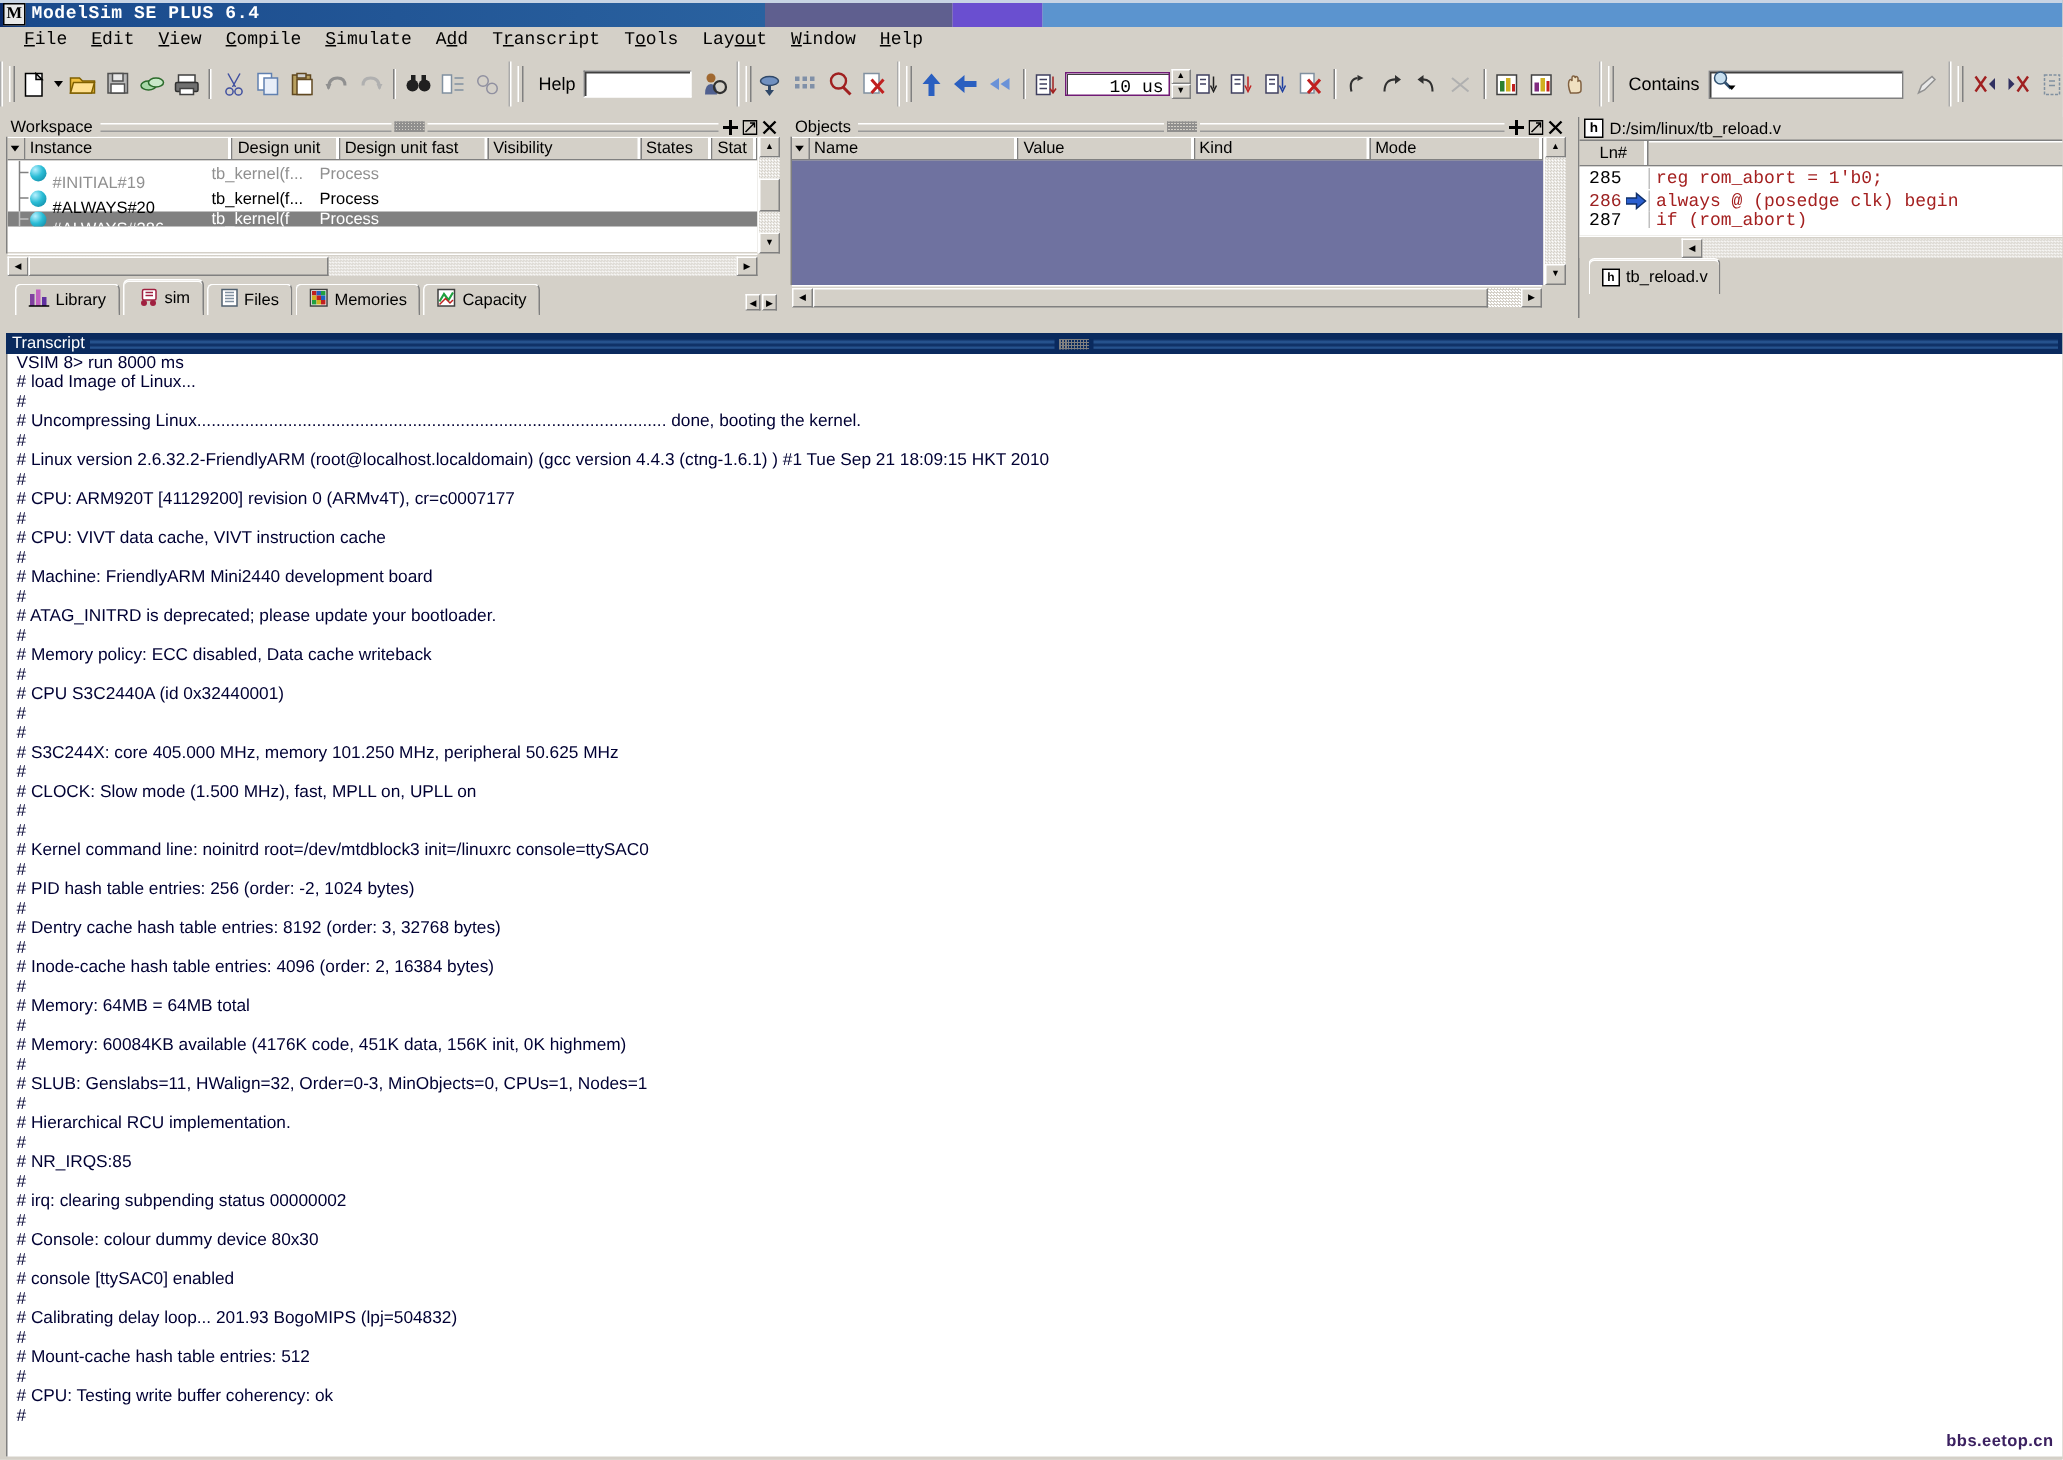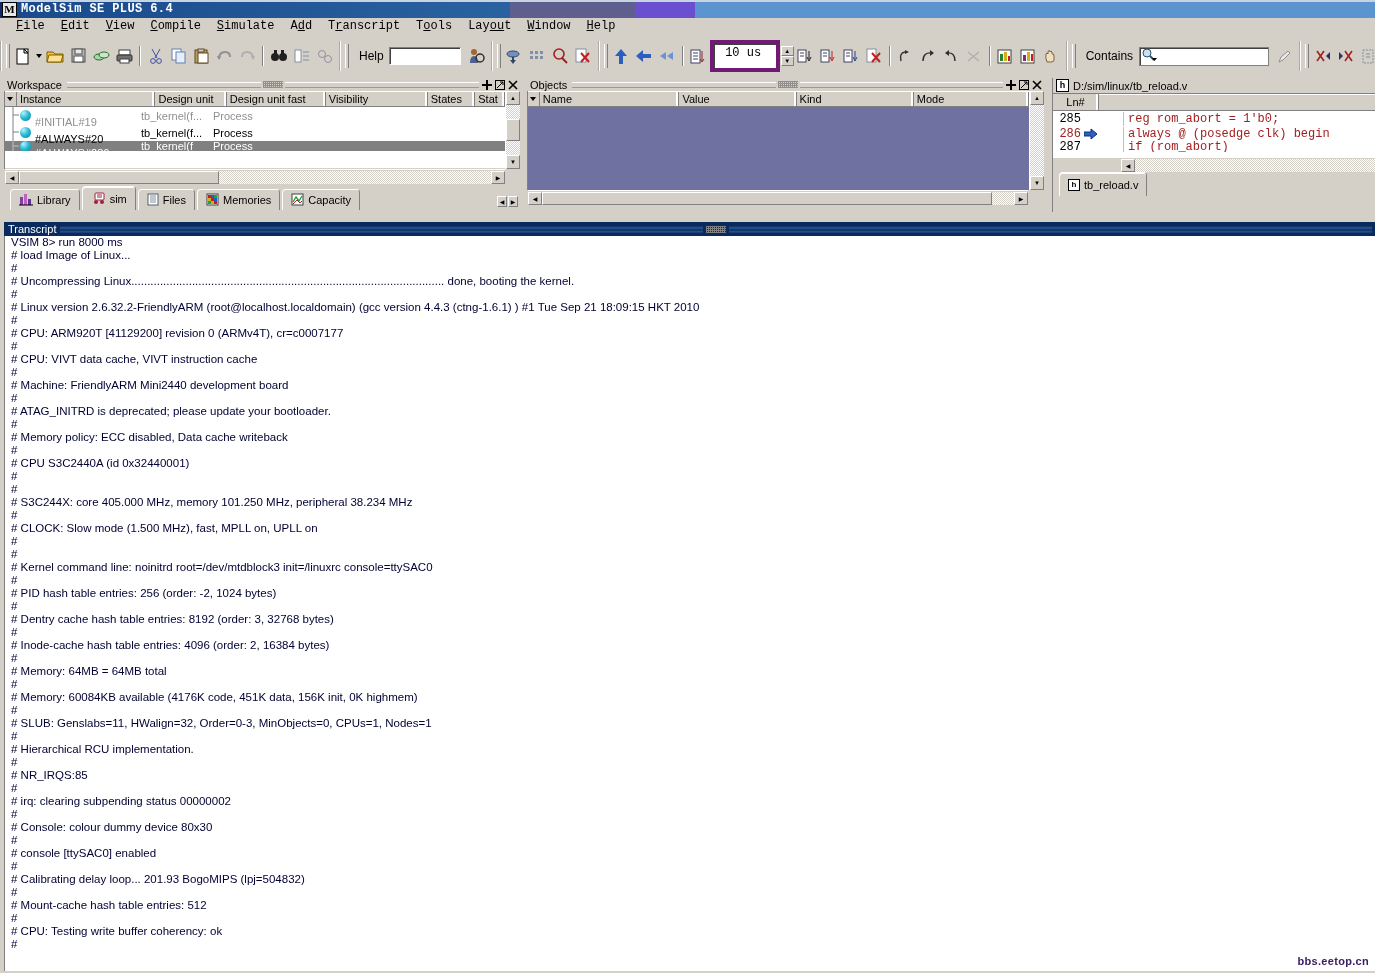--- a/index.html
+++ b/index.html
@@ -69,24 +69,24 @@
   }
   .ibtn svg { display: block; }
   .vsep { width: 2px; height: 20px; border-left: 1px solid #808080; border-right: 1px solid #fff; margin: 0 3px; }
   .help-label { font-size: 12px; color: #000; margin: 0 5px 0 8px; }
   .help-input {
     width: 72px; height: 18px; background: #fff;
     border: 1px solid #808080; border-right-color: #fff; border-bottom-color: #fff;
     box-shadow: inset 1px 1px 0 #404040;
   }
   .runlen {
-    width: 70px; height: 32px; background: #fff;
-    border: 4px solid #701a75; box-shadow: inset 1px 1px 0 #404040;
+    width: 70px; height: 16px; background: #fff;
+    border: 1px solid #701a75; box-shadow: inset 1px 1px 0 #404040;
     font-family: "Liberation Mono", monospace; font-size: 12px;
-    text-align: center; padding-right: 3px; line-height: 18px; color: #000;
+    text-align: right; padding-right: 3px; line-height: 18px; color: #000;
   }
   .spin { display: flex; flex-direction: column; width: 13px; height: 20px; margin-left: 1px; }
   .spin div {
     flex: 1; background: #d4d0c8; border: 1px solid #fff;
     border-right-color: #808080; border-bottom-color: #808080;
     display: flex; align-items: center; justify-content: center; font-size: 6px; line-height: 1;
   }
   .contains-label { font-size: 12px; color: #000; margin: 0 6px 0 8px; }
   .contains-input {
     width: 130px; height: 19px; background: #fff;
@@ -214,21 +214,20 @@
   .src-num {
     width: 30px; text-align: right; font-family: "Liberation Mono", monospace;
     font-size: 12px; color: #000; padding-right: 2px;
   }
   .src-num.cur { color: #9b2020; }
   .src-arrow { width: 16px; display: flex; align-items: center; justify-content: center; }
   .src-code {
     font-family: "Liberation Mono", monospace; font-size: 12px;
     color: #a42020; white-space: pre; padding-left: 4px;
     border-left: 1px solid #c0c0c0;
-    margin-left: 24px;
   }
   .watermark {
     position: absolute; right: 6px; bottom: 4px;
     font-family: "Liberation Sans", sans-serif; font-size: 11px; font-weight: bold;
     color: #3b2060; letter-spacing: .3px;
   }
 </style>
 </head>
 <body>
 
@@ -839,21 +838,21 @@
       <div class="t-line">#</div>
       <div class="t-line"># Machine: FriendlyARM Mini2440 development board</div>
       <div class="t-line">#</div>
       <div class="t-line"># ATAG_INITRD is deprecated; please update your bootloader.</div>
       <div class="t-line">#</div>
       <div class="t-line"># Memory policy: ECC disabled, Data cache writeback</div>
       <div class="t-line">#</div>
       <div class="t-line"># CPU S3C2440A (id 0x32440001)</div>
       <div class="t-line">#</div>
       <div class="t-line">#</div>
-      <div class="t-line"># S3C244X: core 405.000 MHz, memory 101.250 MHz, peripheral 38.234 MHz</div>
+      <div class="t-line"># S3C244X: core 405.000 MHz, memory 101.250 MHz, peripheral 50.625 MHz</div>
       <div class="t-line">#</div>
       <div class="t-line"># CLOCK: Slow mode (1.500 MHz), fast, MPLL on, UPLL on</div>
       <div class="t-line">#</div>
       <div class="t-line">#</div>
       <div class="t-line"># Kernel command line: noinitrd root=/dev/mtdblock3 init=/linuxrc console=ttySAC0</div>
       <div class="t-line">#</div>
       <div class="t-line"># PID hash table entries: 256 (order: -2, 1024 bytes)</div>
       <div class="t-line">#</div>
       <div class="t-line"># Dentry cache hash table entries: 8192 (order: 3, 32768 bytes)</div>
       <div class="t-line">#</div>

